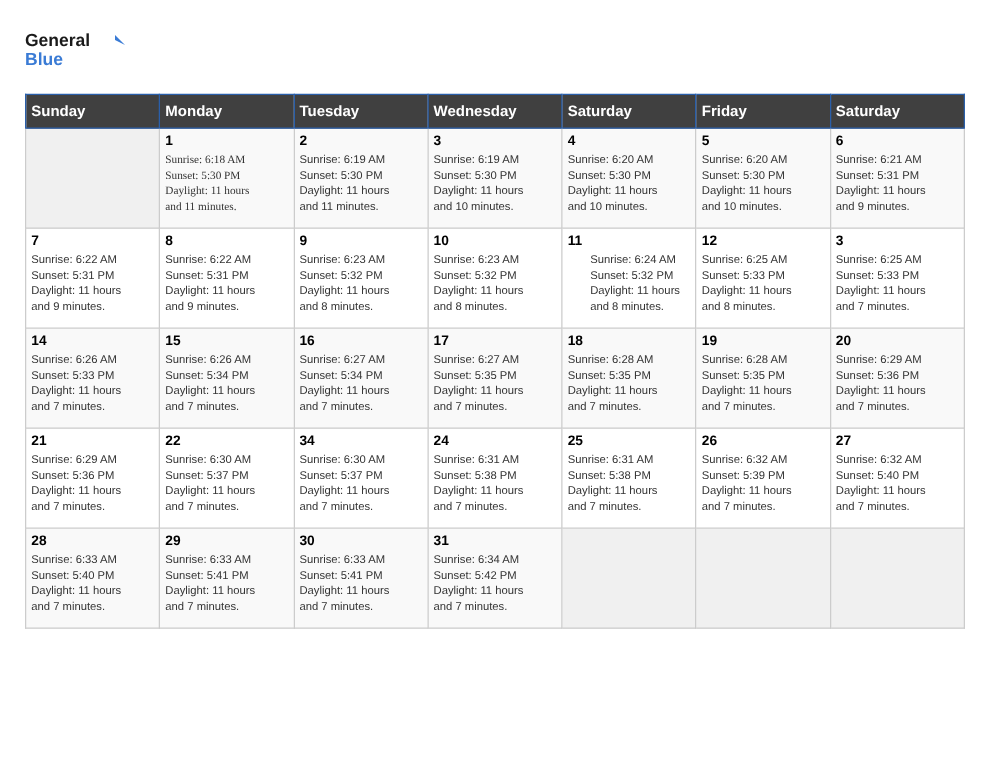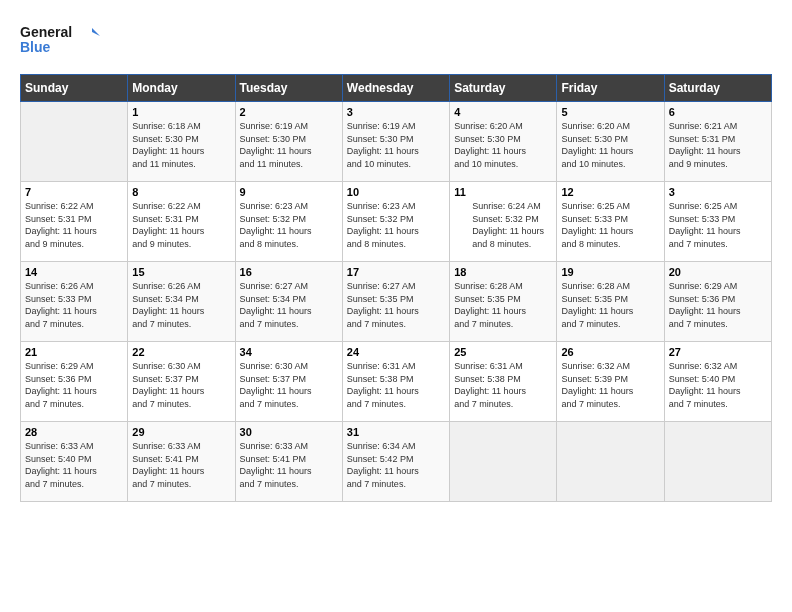--- a/index.html
+++ b/index.html
@@ -103,21 +103,21 @@
         <th>Saturday</th>
         <th>Friday</th>
         <th>Saturday</th>
       </tr>
   </thead>
   <tbody id="calendar-body">
       <tr>
         <td class="empty"></td>
         <td>
           <div class="day-num">1</div>
-          <div class="day-info" style="white-space: pre-line;">Sunrise: 6:18 AM
+          <div class="day-info" style="white-space: pre-line; font-family: Liberation Serif, serif;">Sunrise: 6:18 AM
 Sunset: 5:30 PM
 Daylight: 11 hours
 and 11 minutes.</div>
         </td>
         <td>
           <div class="day-num">2</div>
           <div class="day-info" style="white-space: pre-line;">Sunrise: 6:19 AM
 Sunset: 5:30 PM
 Daylight: 11 hours
 and 11 minutes.</div>

